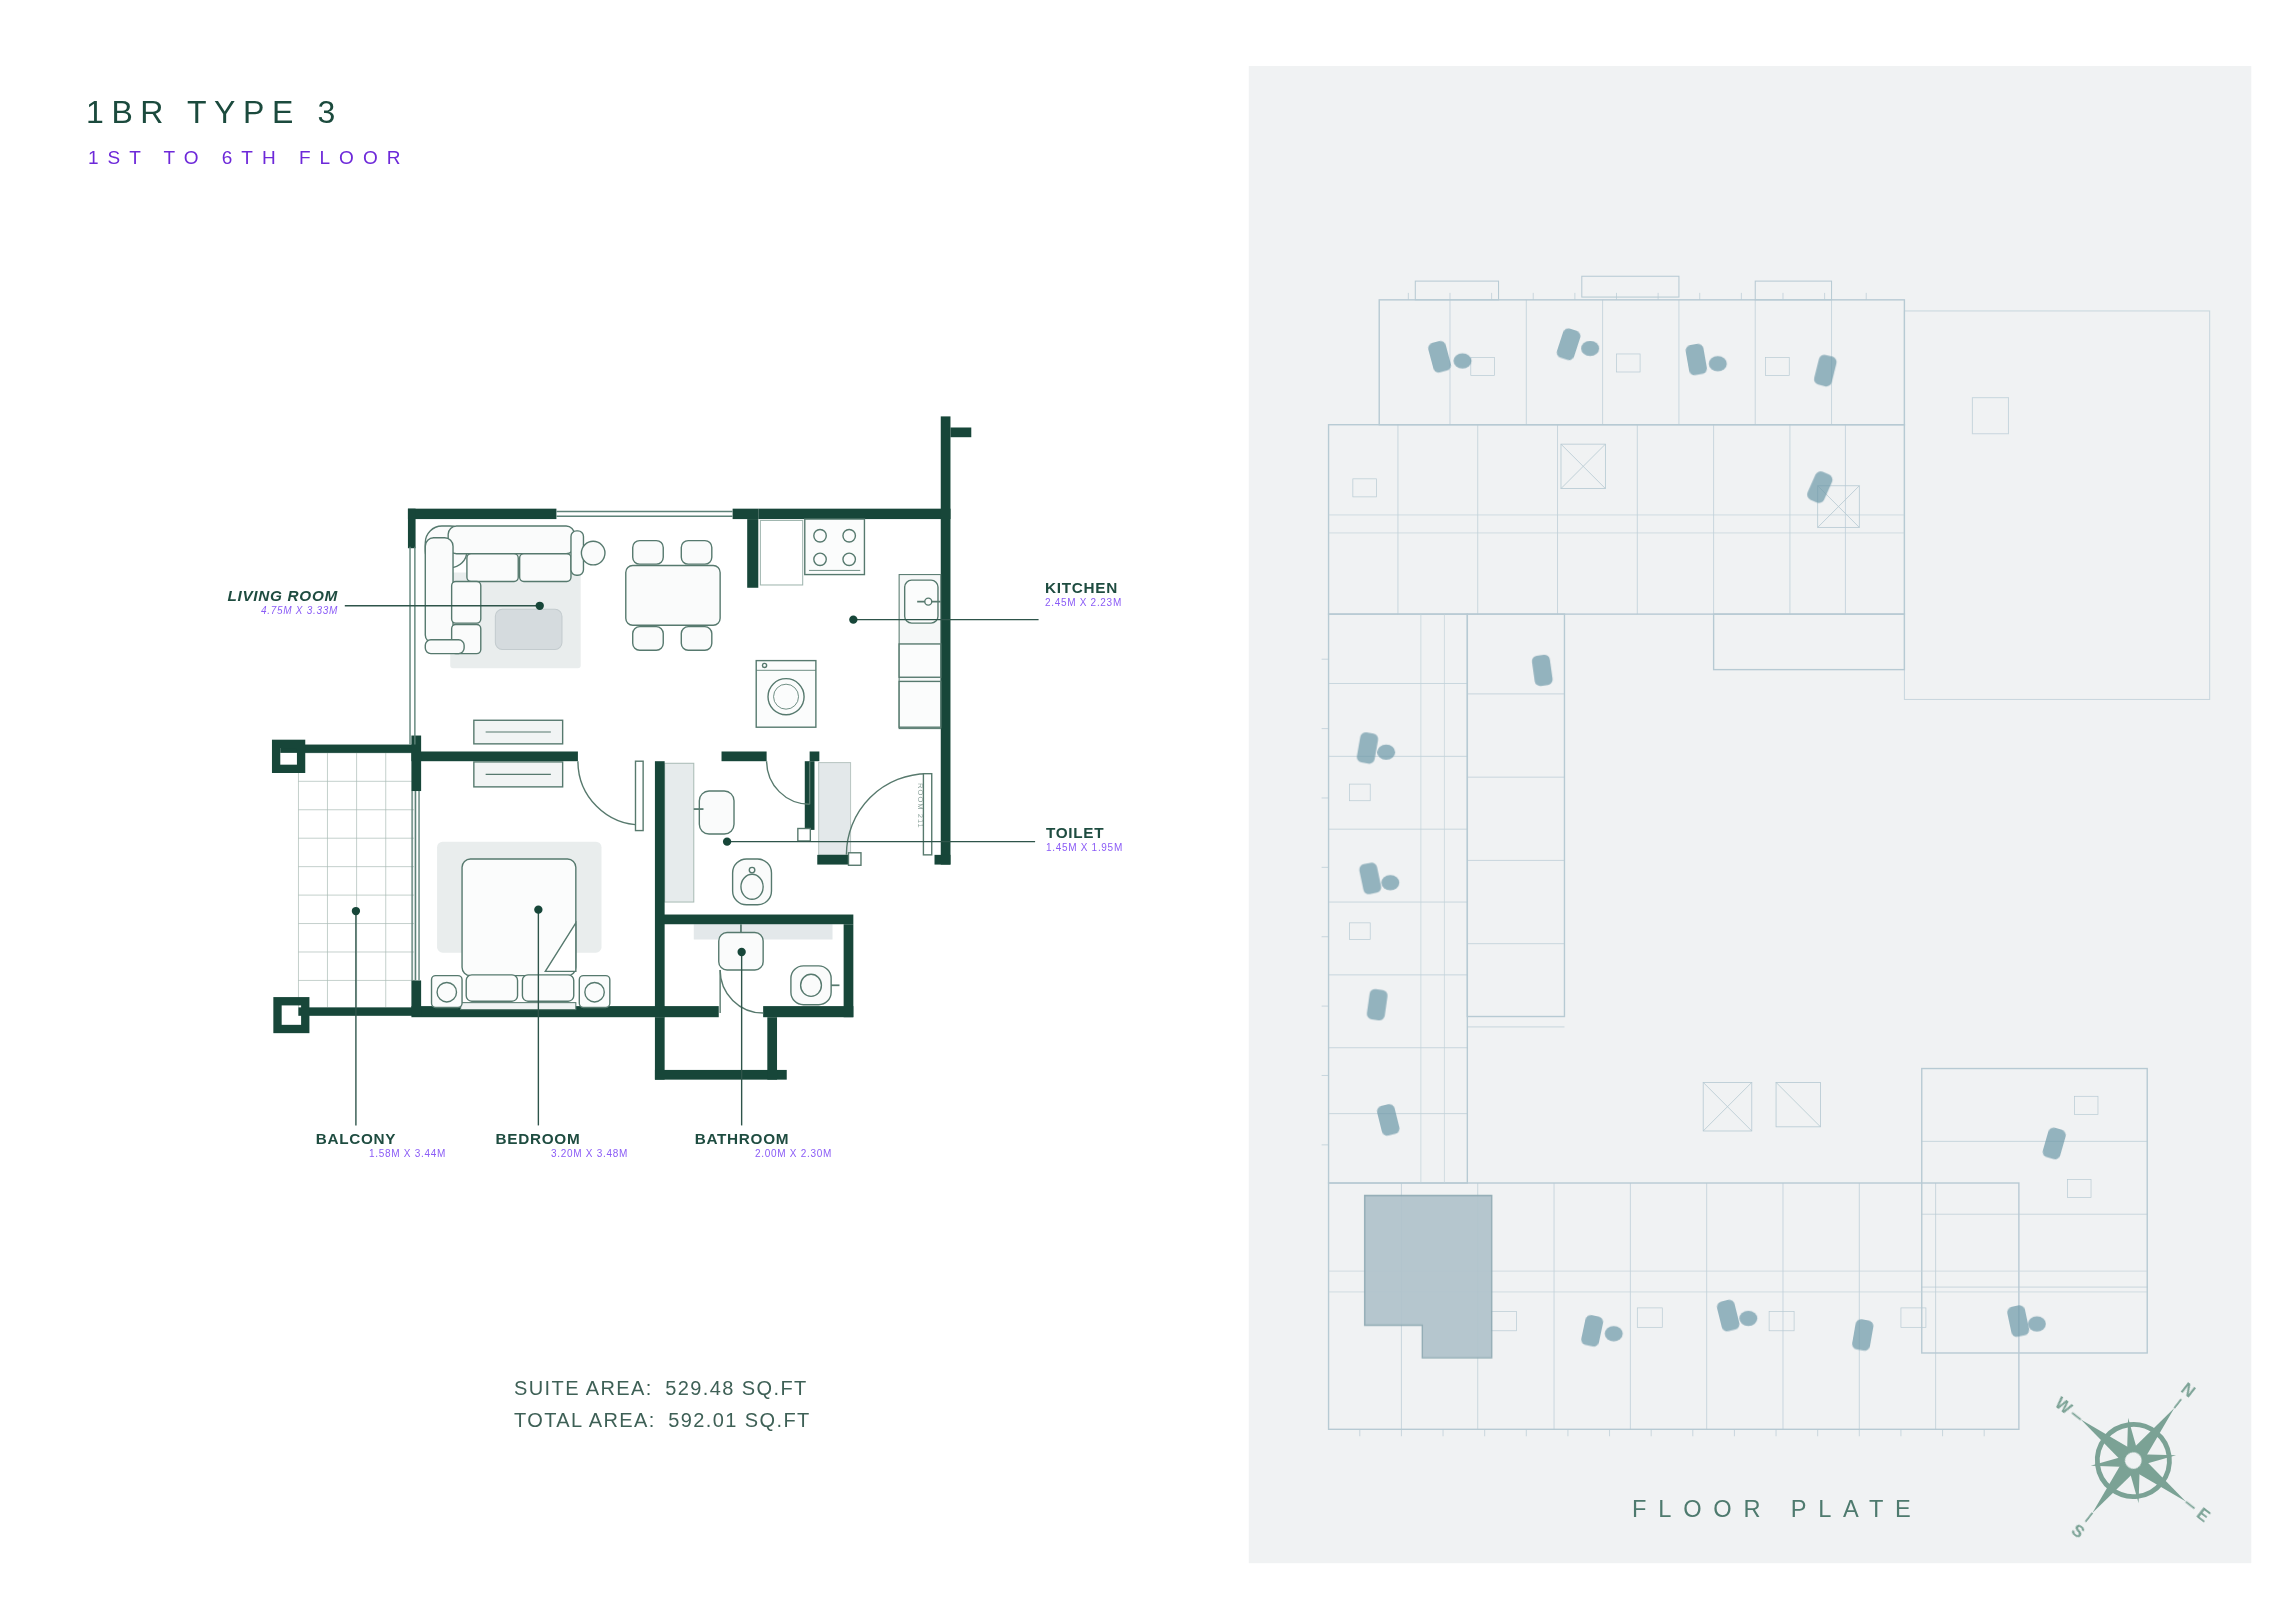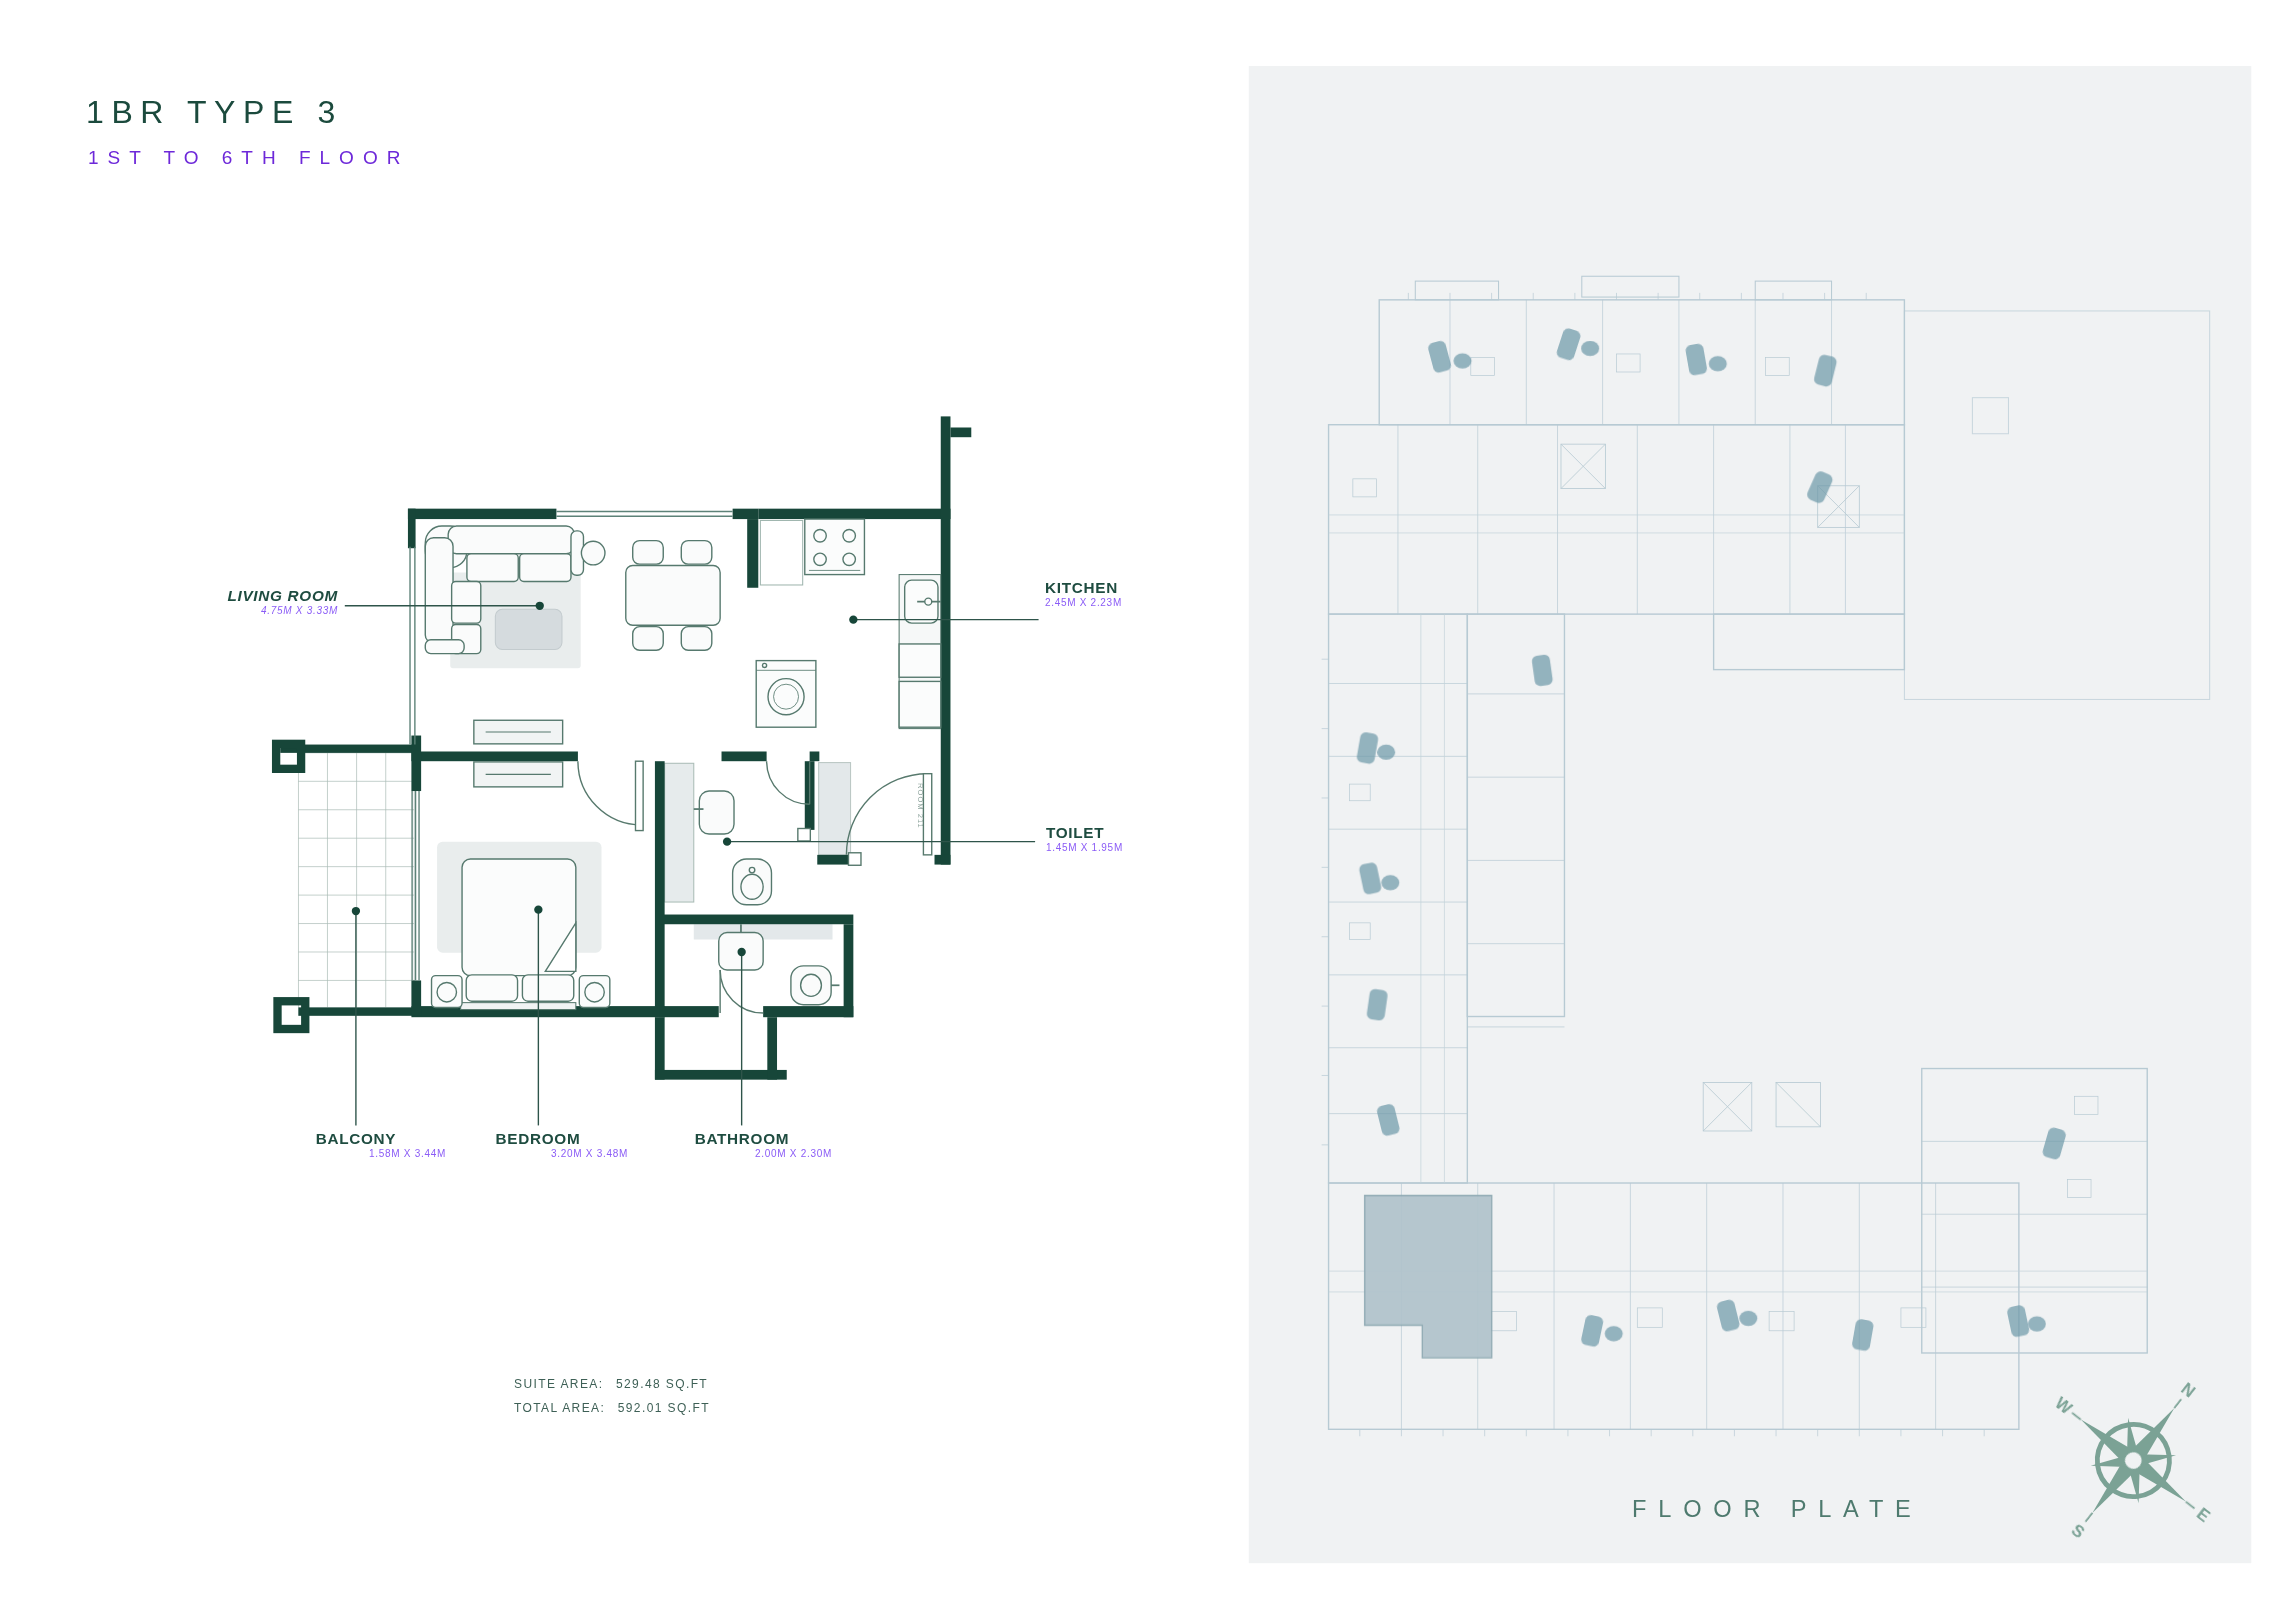--- a/index.html
+++ b/index.html
@@ -12,21 +12,21 @@
   .room-label{line-height:1.15;}
   .room-label .name{font-size:15.3px;font-weight:700;letter-spacing:0.7px;color:#1e4c40;}
   .room-label .dims{font-size:10px;font-weight:400;letter-spacing:0.7px;color:#8b5cf6;text-align:right;}
   .lbl-living{right:1957px;top:587px;text-align:right;font-style:italic;}
   .lbl-kitchen{left:1045px;top:579px;text-align:left;}
   .lbl-toilet{left:1046px;top:824px;text-align:left;}
   .lbl-bottom{width:180px;text-align:center;top:1130px;}
   .lbl-balcony{left:266px;}
   .lbl-bedroom{left:448px;}
   .lbl-bathroom{left:652px;}
-  .areas{left:514px;top:1378px;font-size:12px;letter-spacing:1.4px;color:#3e6056;line-height:1.0;}
+  .areas{left:514px;top:1378px;font-size:20px;letter-spacing:1.4px;color:#3e6056;line-height:1.0;}
   .areas .row{margin-bottom:11.8px;}
   .areas .val{margin-left:12.5px;}
   .plate-caption{left:1632px;top:1496px;font-size:23.6px;font-weight:400;letter-spacing:11.8px;color:#4e7a6e;text-align:center;}
   .door-tag{left:925px;top:783px;font-size:7.6px;letter-spacing:1px;color:#8fa59e;
             transform:rotate(90deg);transform-origin:left top;}
 </style>
 </head>
 <body>
 
 <div class="page">

